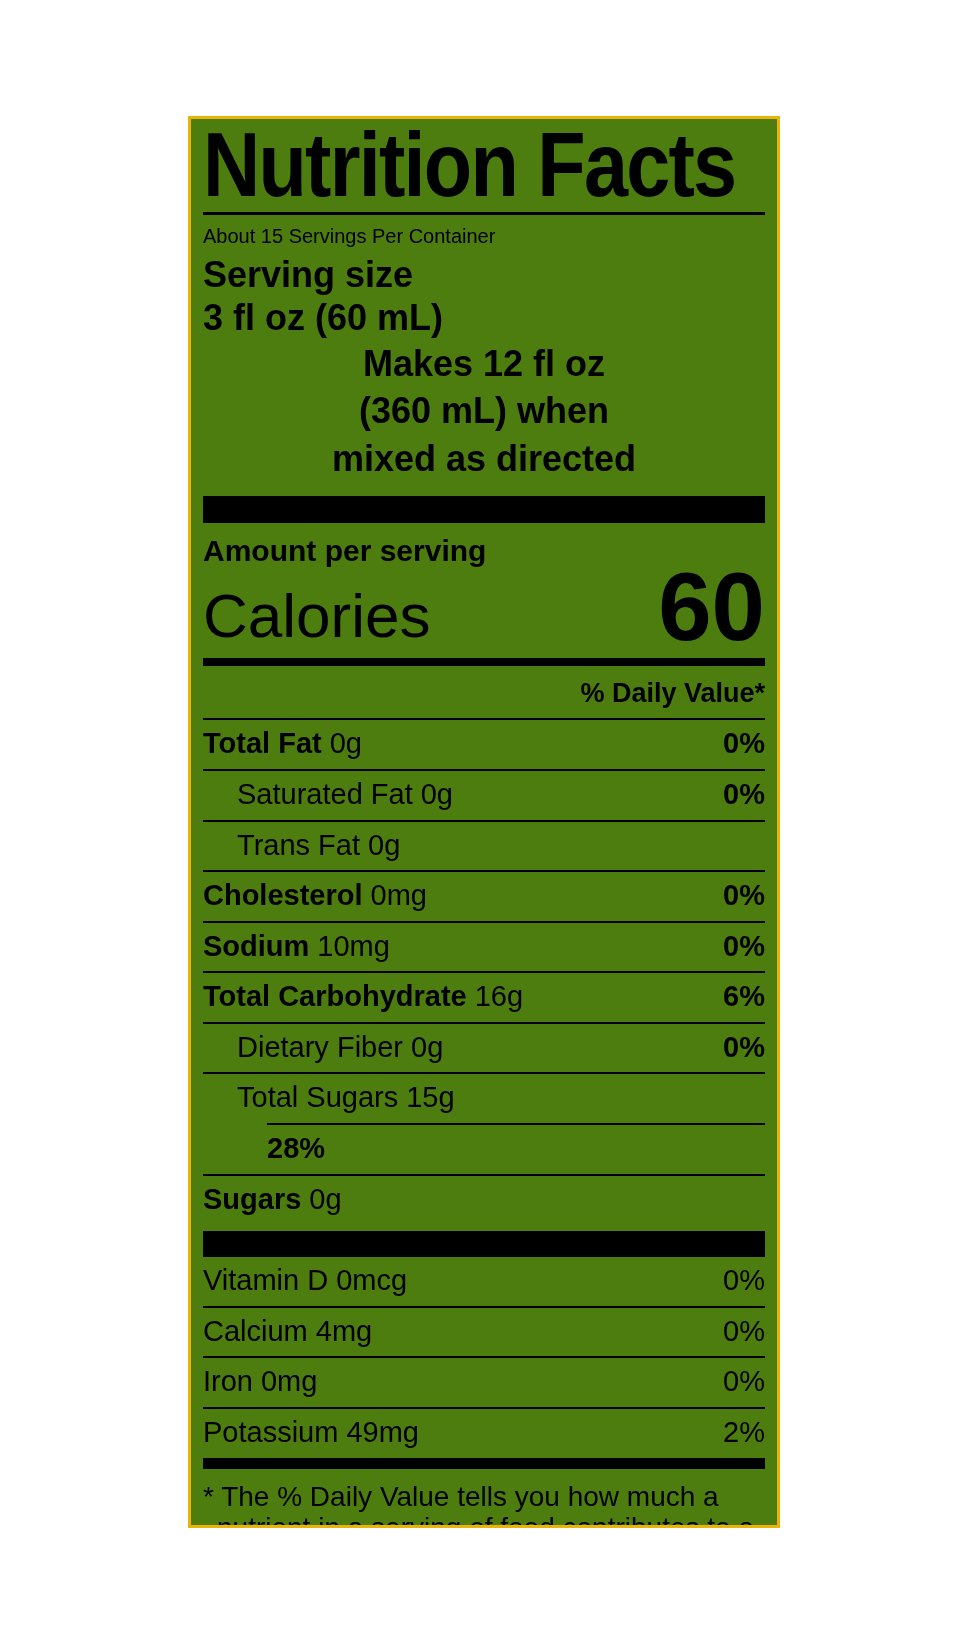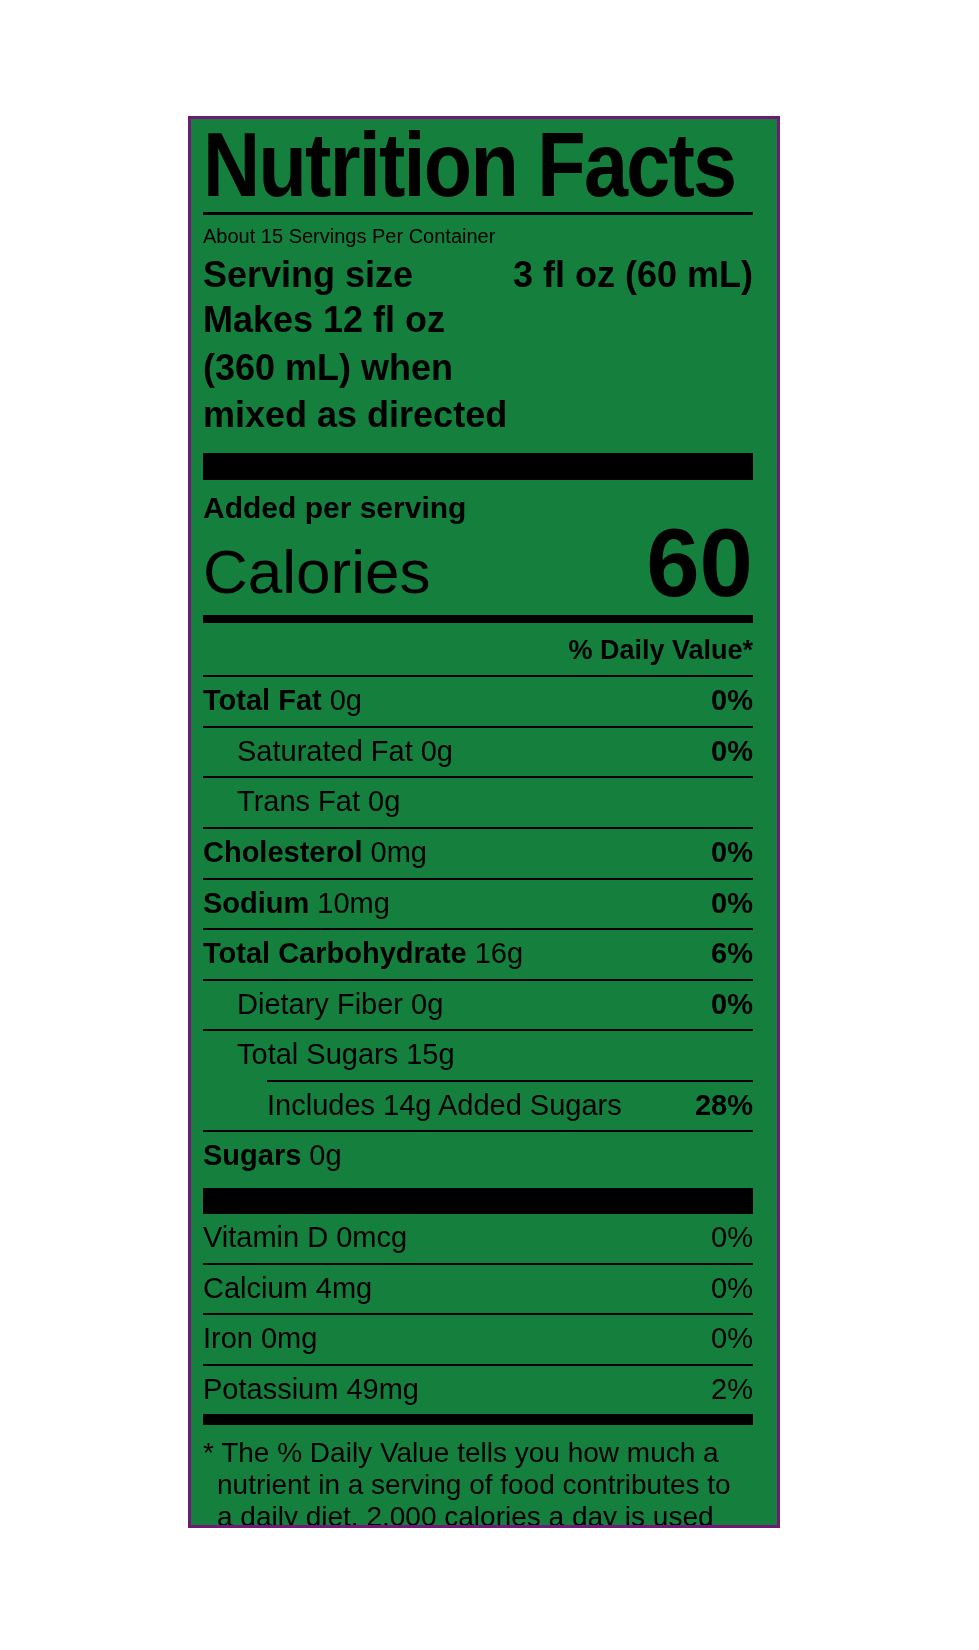--- a/index.html
+++ b/index.html
@@ -8,44 +8,44 @@
     position:relative;
     width:979px; height:1650px;
     background:#ffffff;
     font-family:"Liberation Sans", sans-serif;
     color:#000;
   }
   .nf-label {
     position:absolute;
     left:188px; top:116px;
     width:592px; height:1412px;
-    border:3px solid #701a75;
-    background:#15803d;
-    padding:4px 24px 0 12px;
+    border:3px solid #eab308;
+    background:#4d7c0f;
+    padding:4px 12px 0 12px;
     overflow:hidden;
   }
   .nf-title {
     font-size:90px;
     font-weight:bold;
     letter-spacing:-2px;
     line-height:0.98;
     white-space:nowrap;
     transform:scaleX(0.88);
     transform-origin:left center;
     margin-top:-2px;
   }
   .rule-thin { height:3px; background:#000; margin-top:3px; }
   .nf-servings {
     font-size:20px; line-height:1.2; margin-top:9px;
   }
   .nf-ss-row {
     display:flex; justify-content:space-between; align-items:baseline;
-    font-size:36px; font-weight:bold; line-height:1.2; margin-top:5px;
+    font-size:36px; font-weight:bold; line-height:1.2; margin-top:5px;flex-direction:column;
   }
-  .nf-ss-extra { text-align:left; font-size:36px; font-weight:bold; line-height:1.32; }
+  .nf-ss-extra { text-align:center; font-size:36px; font-weight:bold; line-height:1.32; }
   .bar { background:#000; }
   .bar-thick1 { height:27px; margin-top:14px; }
   .bar-med   { height:8px;  margin-top:13px; }
   .bar-thick2 { height:26px; margin-top:7px; }
   .bar-foot  { height:11px; }
   .nf-aps { font-size:30px; font-weight:bold; line-height:1.15; margin-top:11px; }
   .nf-cal-row {
     display:flex; justify-content:space-between; align-items:flex-end;
     margin-top:0;
   }
@@ -88,21 +88,21 @@
     <div class="nf-ss-row">
       <span>Serving size</span>
       <span>3 fl oz (60 mL)</span>
     </div>
     <div class="nf-ss-extra">Makes 12 fl oz</div>
     <div class="nf-ss-extra">(360 mL) when</div>
     <div class="nf-ss-extra">mixed as directed</div>
 
     <div class="bar bar-thick1"></div>
 
-    <div class="nf-aps">Added per serving</div>
+    <div class="nf-aps">Amount per serving</div>
     <div class="nf-cal-row">
       <span class="nf-cal-label">Calories</span>
       <span class="nf-cal-value">60</span>
     </div>
 
     <div class="bar bar-med"></div>
 
     <div class="nf-dv-header">% Daily Value*</div>
 
     <div class="row">
@@ -131,21 +131,20 @@
     </div>
     <div class="row sub">
       <span class="nm"><span class="nm-name">Dietary Fiber</span><span class="amt">0g</span></span>
       <span class="dv">0%</span>
     </div>
     <div class="row sub">
       <span class="nm"><span class="nm-name">Total Sugars</span><span class="amt">15g</span></span>
       <span class="dv"></span>
     </div>
     <div class="row sub2">
-      <span class="nm"><span class="nm-name">Includes 14g Added Sugars</span></span>
       <span class="dv">28%</span>
     </div>
     <div class="row">
       <span class="nm"><span class="nm-name">Sugars</span><span class="amt">0g</span></span>
       <span class="dv"></span>
     </div>
 
     <div class="bar bar-thick2"></div>
 
     <div class="row vit" style="border-top:none;">

